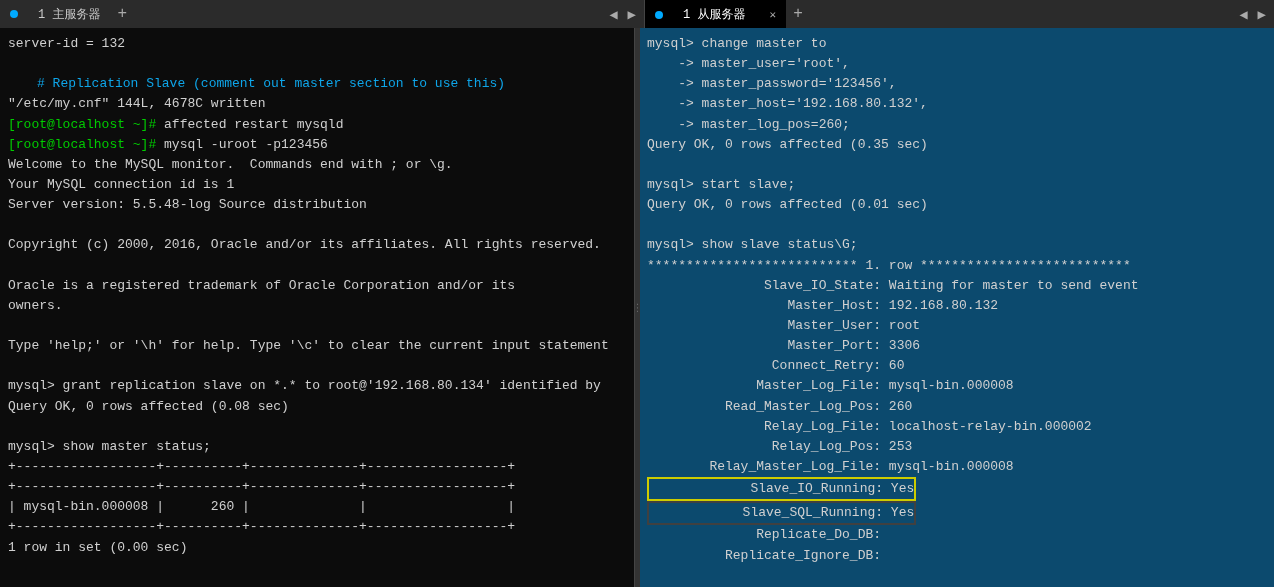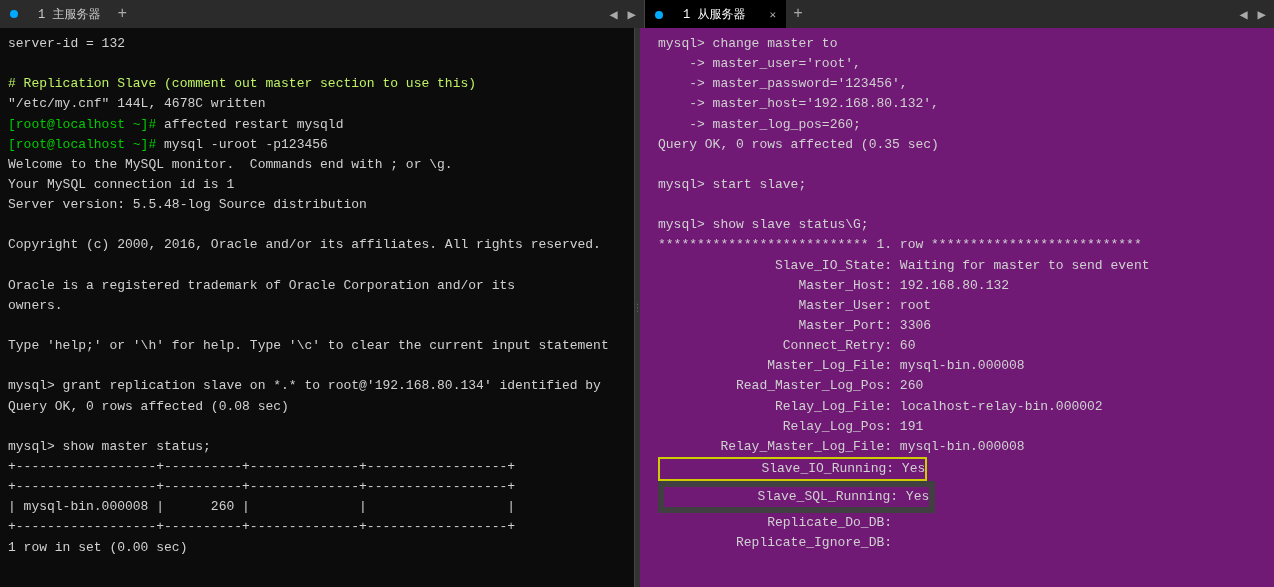--- a/index.html
+++ b/index.html
@@ -106,24 +106,24 @@
       position: relative;
     }
     
     .terminal-left::-webkit-scrollbar { width: 6px; }
     .terminal-left::-webkit-scrollbar-track { background: #1a1a1a; }
     .terminal-left::-webkit-scrollbar-thumb { background: #555; }
 
     
     .terminal-right {
       flex: 1;
-      background: #701a75;
+      background: #0c4a6e;
       color: #d0d0d0;
       overflow-y: auto;
-      padding: 6px 18px;
+      padding: 6px 7px;
     }
     .terminal-right::-webkit-scrollbar { width: 6px; }
     .terminal-right::-webkit-scrollbar-track { background: #1a1a1a; }
     .terminal-right::-webkit-scrollbar-thumb { background: #555; }
 
     
     .split-handle {
       width: 5px;
       background: #333;
       cursor: col-resize;
@@ -134,21 +134,21 @@
       font-size: 10px;
     }
 
     
     .term-line {
       line-height: 1.55;
       white-space: pre;
     }
     .color-white { color: #d0d0d0; }
     .color-green { color: #00cc00; }
-    .color-cyan { color: #bef264; }
+    .color-cyan { color: #0ea5e9; margin-left: 29px; }
   </style>
 </head>
 <body>
 
 <div class="tab-bar">
   <div class="tab-bar-left">
     <div class="tab">
       <span class="tab-dot"></span>
       <span>1 主服务器</span>
     </div>
@@ -207,32 +207,33 @@
 
   <div class="terminal-right" id="right-term">
       <div class="term-line"><span class="color-white">mysql&gt; change master to</span></div>
       <div class="term-line"><span class="color-white">    -&gt; master_user='root',</span></div>
       <div class="term-line"><span class="color-white">    -&gt; master_password='123456',</span></div>
       <div class="term-line"><span class="color-white">    -&gt; master_host='192.168.80.132',</span></div>
       <div class="term-line"><span class="color-white">    -&gt; master_log_pos=260;</span></div>
       <div class="term-line"><span class="color-white">Query OK, 0 rows affected (0.35 sec)</span></div>
       <div class="term-line">&nbsp;</div>
       <div class="term-line"><span class="color-white">mysql&gt; start slave;</span></div>
+      <div class="term-line"><span class="color-white">Query OK, 0 rows affected (0.01 sec)</span></div>
       <div class="term-line">&nbsp;</div>
       <div class="term-line"><span class="color-white">mysql&gt; show slave status\G;</span></div>
       <div class="term-line"><span class="color-white">*************************** 1. row ***************************</span></div>
       <div class="term-line"><span class="color-white">               Slave_IO_State: Waiting for master to send event</span></div>
       <div class="term-line"><span class="color-white">                  Master_Host: 192.168.80.132</span></div>
       <div class="term-line"><span class="color-white">                  Master_User: root</span></div>
       <div class="term-line"><span class="color-white">                  Master_Port: 3306</span></div>
       <div class="term-line"><span class="color-white">                Connect_Retry: 60</span></div>
       <div class="term-line"><span class="color-white">              Master_Log_File: mysql-bin.000008</span></div>
       <div class="term-line"><span class="color-white">          Read_Master_Log_Pos: 260</span></div>
       <div class="term-line"><span class="color-white">               Relay_Log_File: localhost-relay-bin.000002</span></div>
-      <div class="term-line"><span class="color-white">                Relay_Log_Pos: 191</span></div>
+      <div class="term-line"><span class="color-white">                Relay_Log_Pos: 253</span></div>
       <div class="term-line"><span class="color-white">        Relay_Master_Log_File: mysql-bin.000008</span></div>
       <div class="term-line"><span style="border: 2px solid #cccc00; display: inline-block; color: #d0d0d0;">             Slave_IO_Running: Yes</span></div>
-      <div class="term-line"><span style="border: 6px solid #404040; display: inline-block; color: #d0d0d0;">            Slave_SQL_Running: Yes</span></div>
+      <div class="term-line"><span style="border: 2px solid #404040; display: inline-block; color: #d0d0d0;">            Slave_SQL_Running: Yes</span></div>
       <div class="term-line"><span class="color-white">              Replicate_Do_DB:</span></div>
       <div class="term-line"><span class="color-white">          Replicate_Ignore_DB:</span></div>
       <div class="term-line"></div>
     </div>
 </div>
 
 </body></html>

